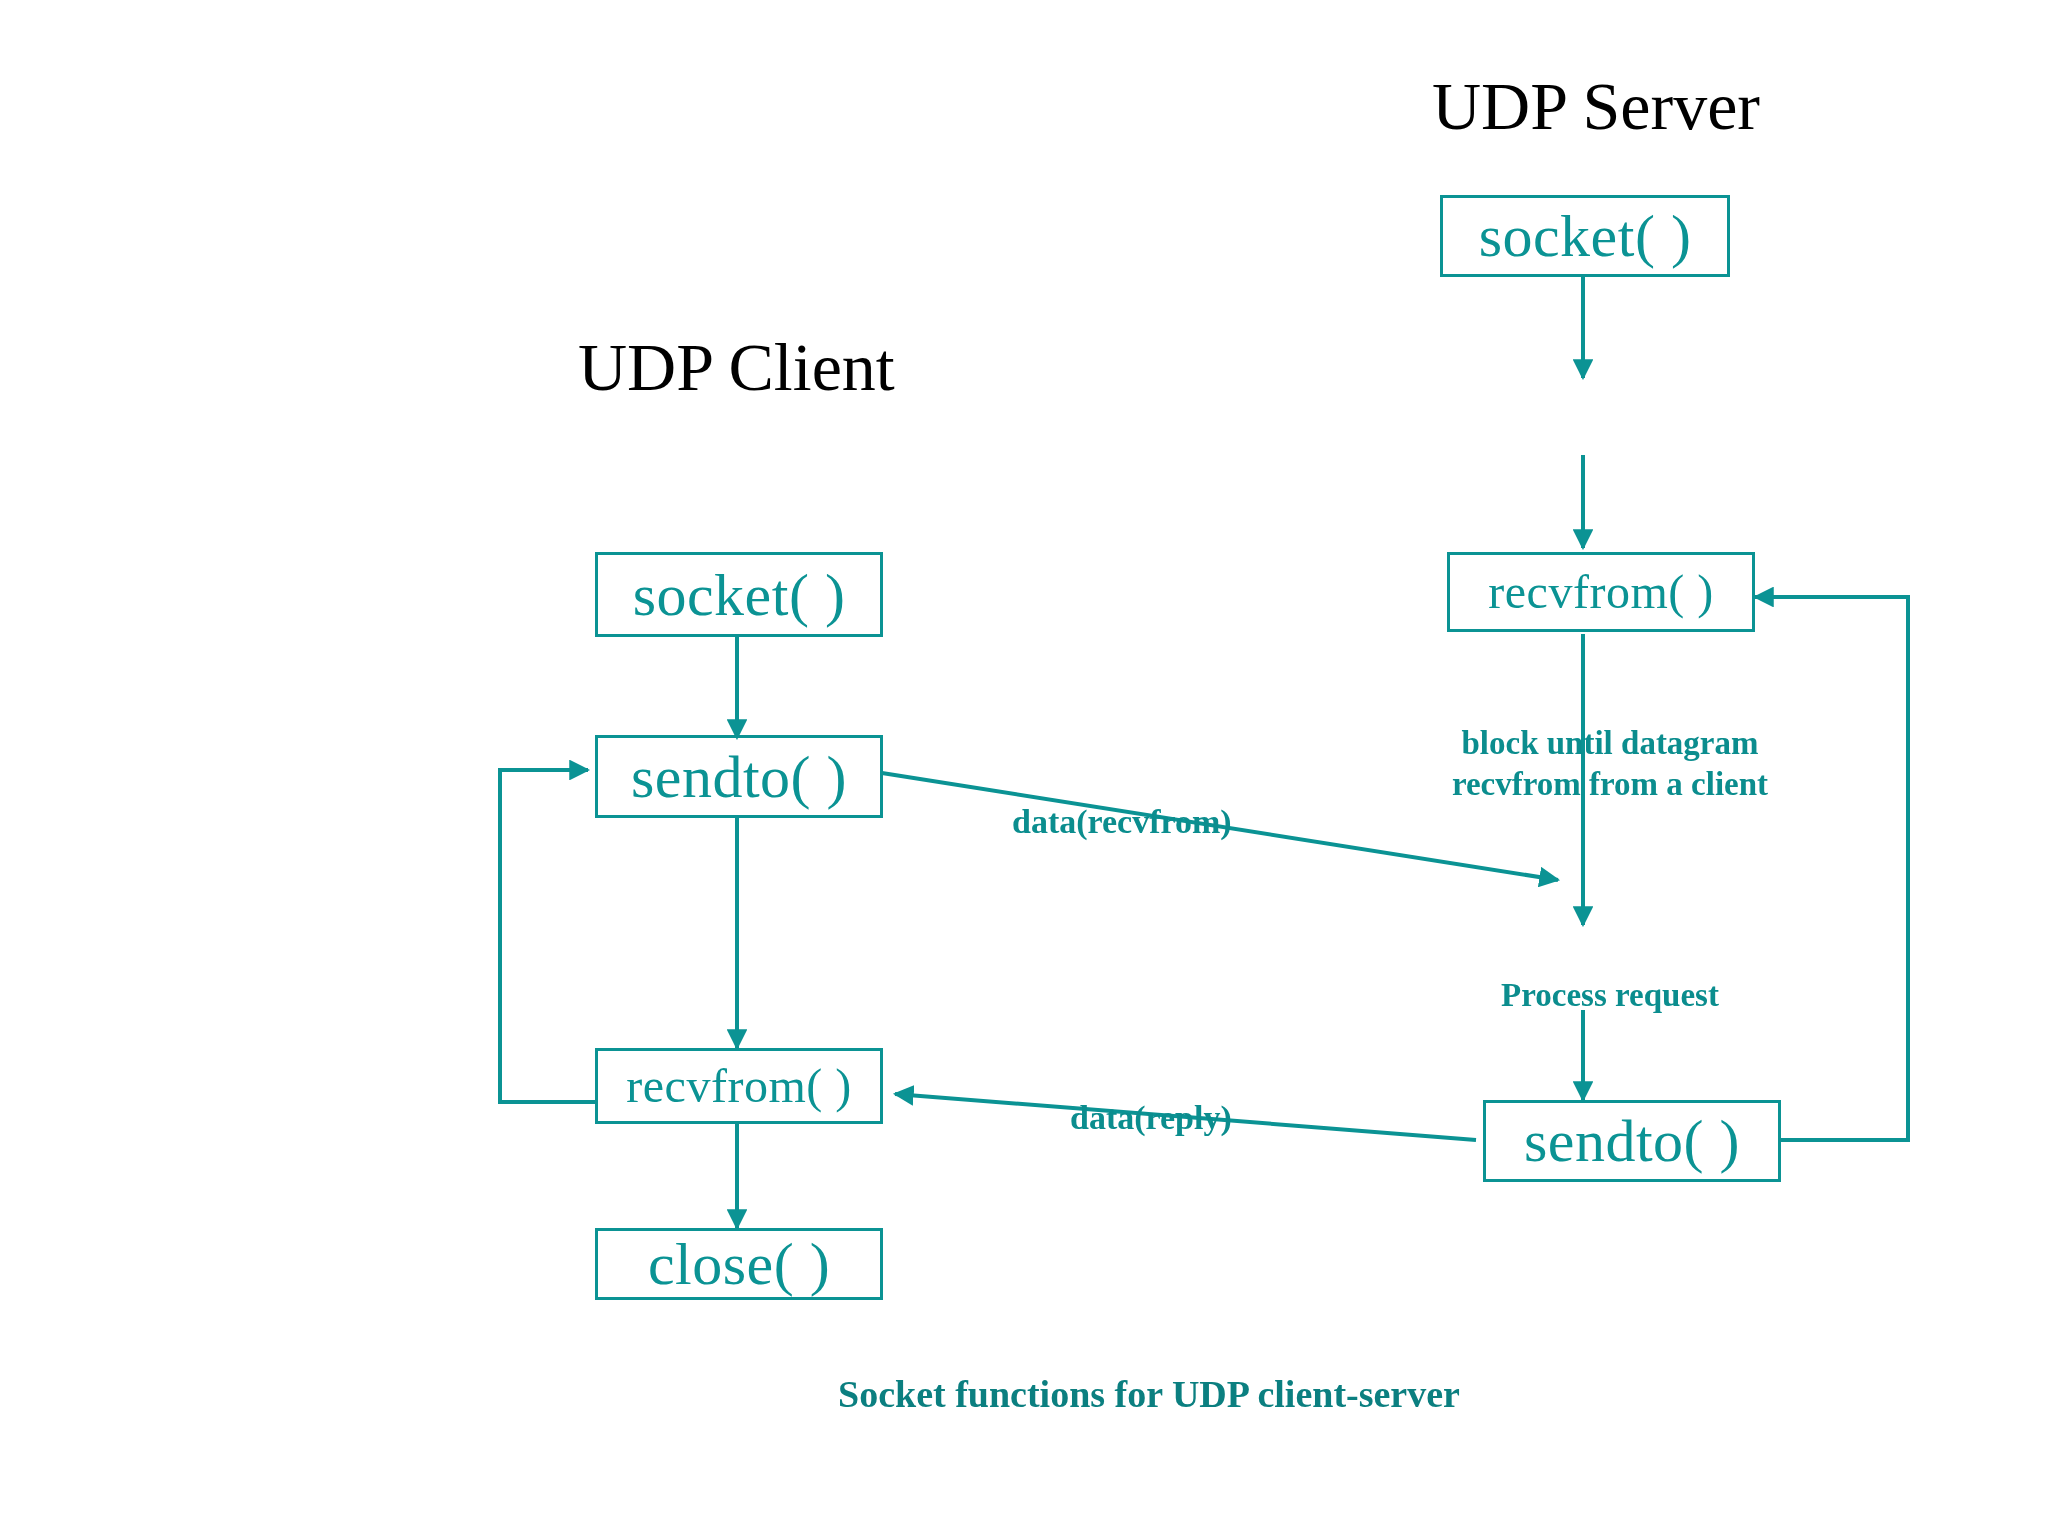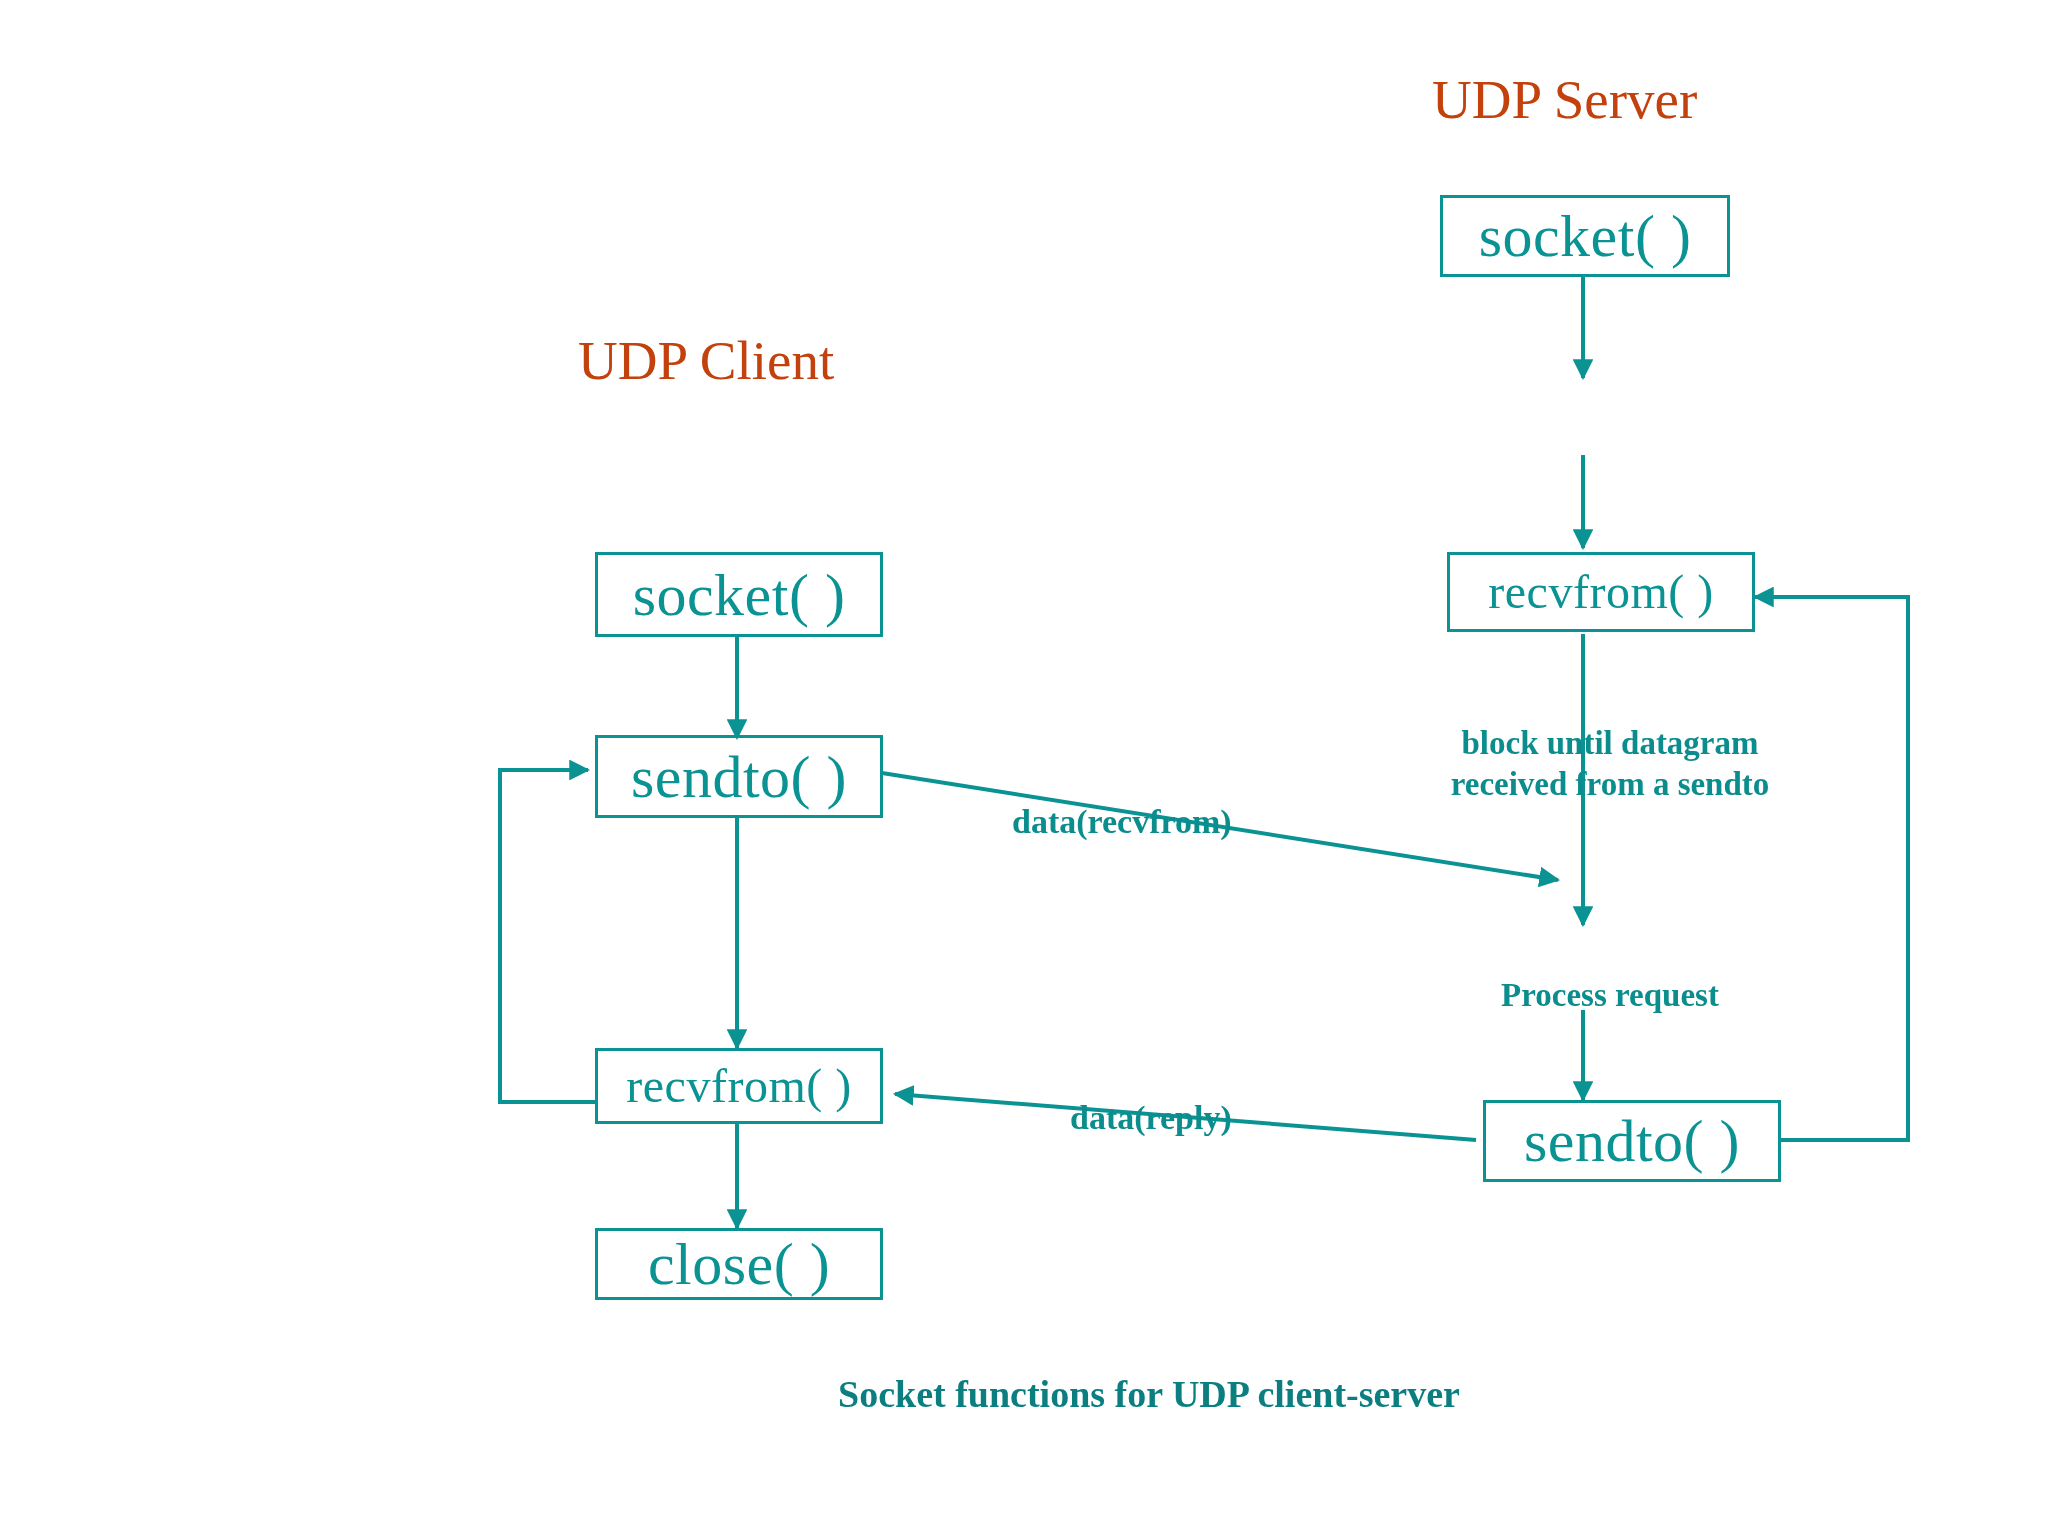--- a/index.html
+++ b/index.html
@@ -35,22 +35,22 @@
     font-size: 60px;
     line-height: 1;
     letter-spacing: 0.5px;
     white-space: nowrap;
   }
   .node.small {
     font-size: 48px;
   }
   .col-title {
     position: absolute;
-    color: #c2410c;
-    font-size: 55px;
+    color: #000000;
+    font-size: 68px;
     line-height: 1;
     white-space: nowrap;
   }
   .note {
     position: absolute;
     color: #0b8d8e;
     font-weight: bold;
     font-size: 33px;
     line-height: 1.25;
     text-align: center;
@@ -119,21 +119,21 @@
   <div class="node small" style="left:1447px; top:552px; width:308px; height:80px;">
     <span>recvfrom( )</span>
   </div>
 
   <div class="node" style="left:1483px; top:1100px; width:298px; height:82px;">
     <span>sendto( )</span>
   </div>
 
   <div class="note" style="left:1400px; top:723px; width:420px;">
     <div>block until datagram</div>
-    <div>received from a sendto</div>
+    <div>recvfrom from a client</div>
   </div>
 
   <div class="note" style="left:1400px; top:975px; width:420px;">
     <div>Process request</div>
   </div>
 
   <div class="col-title" style="left:578px; top:333px;">UDP Client</div>
 
   <div class="node" style="left:595px; top:552px; width:288px; height:85px;">
     <span>socket( )</span>

